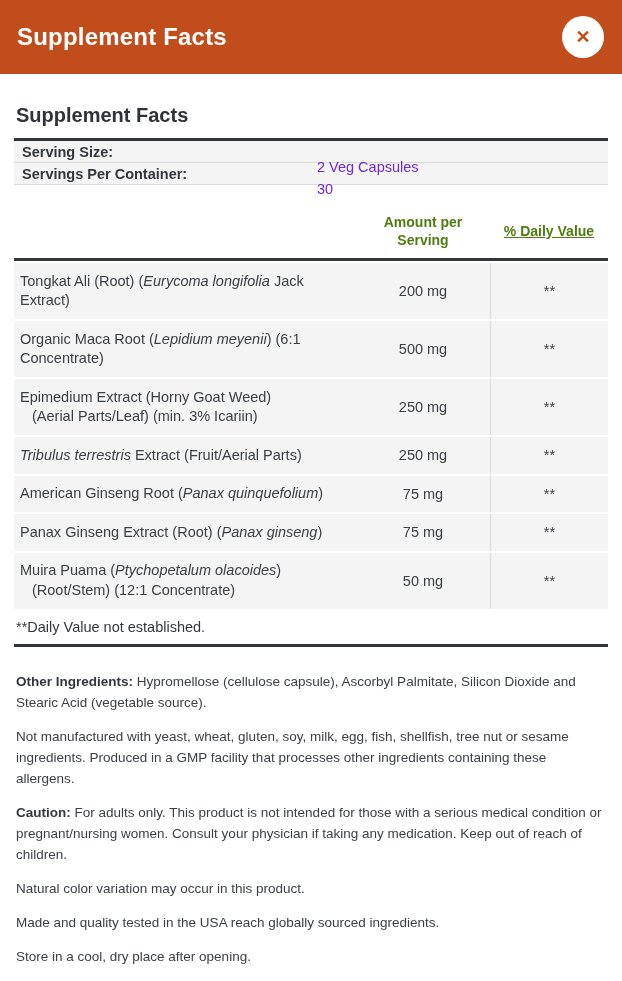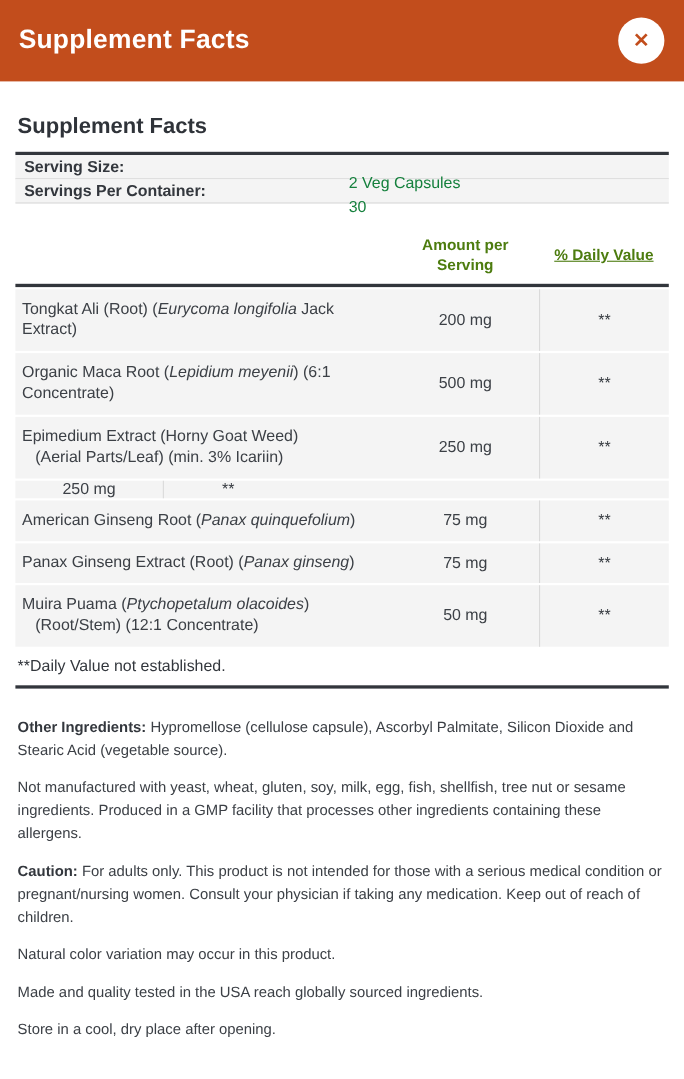--- a/index.html
+++ b/index.html
@@ -60,21 +60,21 @@
   .serving-row {
     display: flex;
     align-items: center;
     background: #f4f4f4;
     border-bottom: 1px solid #dadada;
     height: 22px;
     font-size: 14.5px;
     padding-left: 8px;
   }
   .serving-label { font-weight: bold; color: #33373d; flex: 0 0 295px; }
-  .serving-value { color: #15803d; margin-top: 31px; }
+  .serving-value { color: #6d28d9; margin-top: 31px; }
 
   
   .facts-head {
     display: flex;
     align-items: center;
     margin-top: 20px;
     border-bottom: 3px solid #32363c;
     padding: 8px 0 9px 0;
     font-size: 14px;
     font-weight: bold;
@@ -182,20 +182,23 @@
           </div>
           <div class="facts-row">
             <div class="cell-name">
               <div class="line1"><span>Epimedium Extract (Horny Goat Weed)</span></div>
               <div class="line2"><span>(Aerial Parts/Leaf) (min. 3% Icariin)</span></div>
             </div>
             <div class="cell-amount">250 mg</div>
             <div class="cell-dv">**</div>
           </div>
           <div class="facts-row">
+            <div class="cell-name">
+              <div class="line1"><em>Tribulus terrestris</em><span> Extract (Fruit/Aerial Parts)</span></div>
+            </div>
             <div class="cell-amount">250 mg</div>
             <div class="cell-dv">**</div>
           </div>
           <div class="facts-row">
             <div class="cell-name">
               <div class="line1"><span>American Ginseng Root (</span><em>Panax quinquefolium</em><span>)</span></div>
             </div>
             <div class="cell-amount">75 mg</div>
             <div class="cell-dv">**</div>
           </div>

